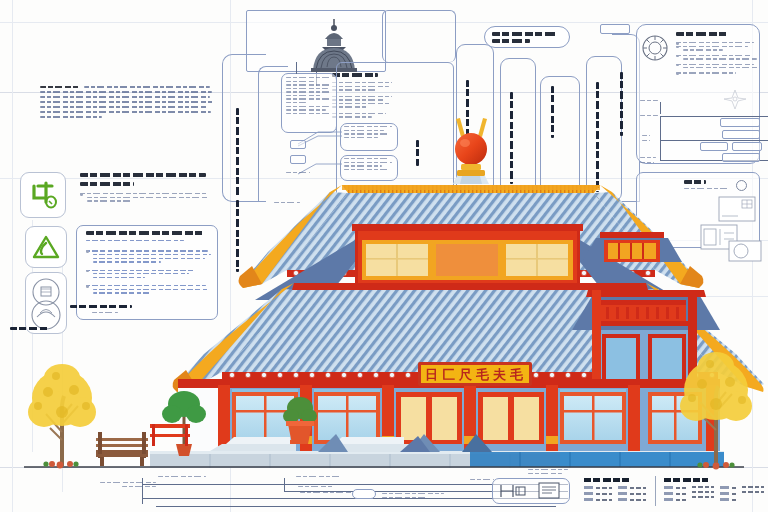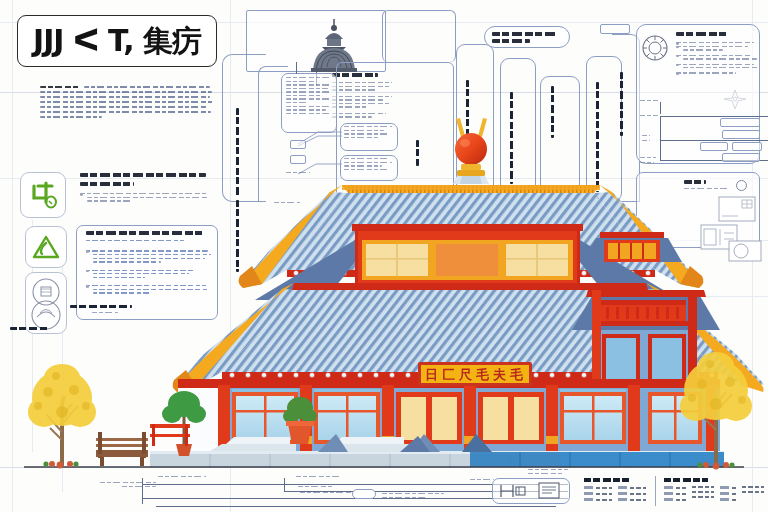--- a/index.html
+++ b/index.html
@@ -114,23 +114,20 @@
     <div class="guide-h guide-soft" style="top:240px; left:640px; right:0;"></div>
     <div class="guide-h guide-soft" style="top:296px; left:640px; right:0;"></div>
     <div class="guide-h" style="top:467px;"></div>
     <div class="guide-v guide-soft" style="left:12px;"></div>
     <div class="guide-v guide-soft" style="left:32px; top:220px; bottom:60px;"></div>
     <div class="guide-v guide-soft" style="left:62px; top:230px; bottom:20px;"></div>
     <div class="guide-v guide-soft" style="left:230px;"></div>
     <div class="guide-v guide-soft" style="left:752px;"></div>
   </div>
 
-  <div id="title-plate">
-    <span class="t">JJJ ᐸ T, 集疠</span>
-  </div>
 
   <div class="ptxt" style="left:40px; top:85px; width:172px;">
     <div style="display:flex; gap:4px; align-items:flex-start;">
       <div class="ln dark" style="width:40px; margin-top:1px;"></div>
       <div class="ln" style="width:126px; margin-top:1px;"></div>
     </div>
     <div class="ln" style="width:172px;"></div>
     <div class="ln" style="width:170px;"></div>
     <div class="ln" style="width:173px;"></div>
     <div class="ln" style="width:168px;"></div>

